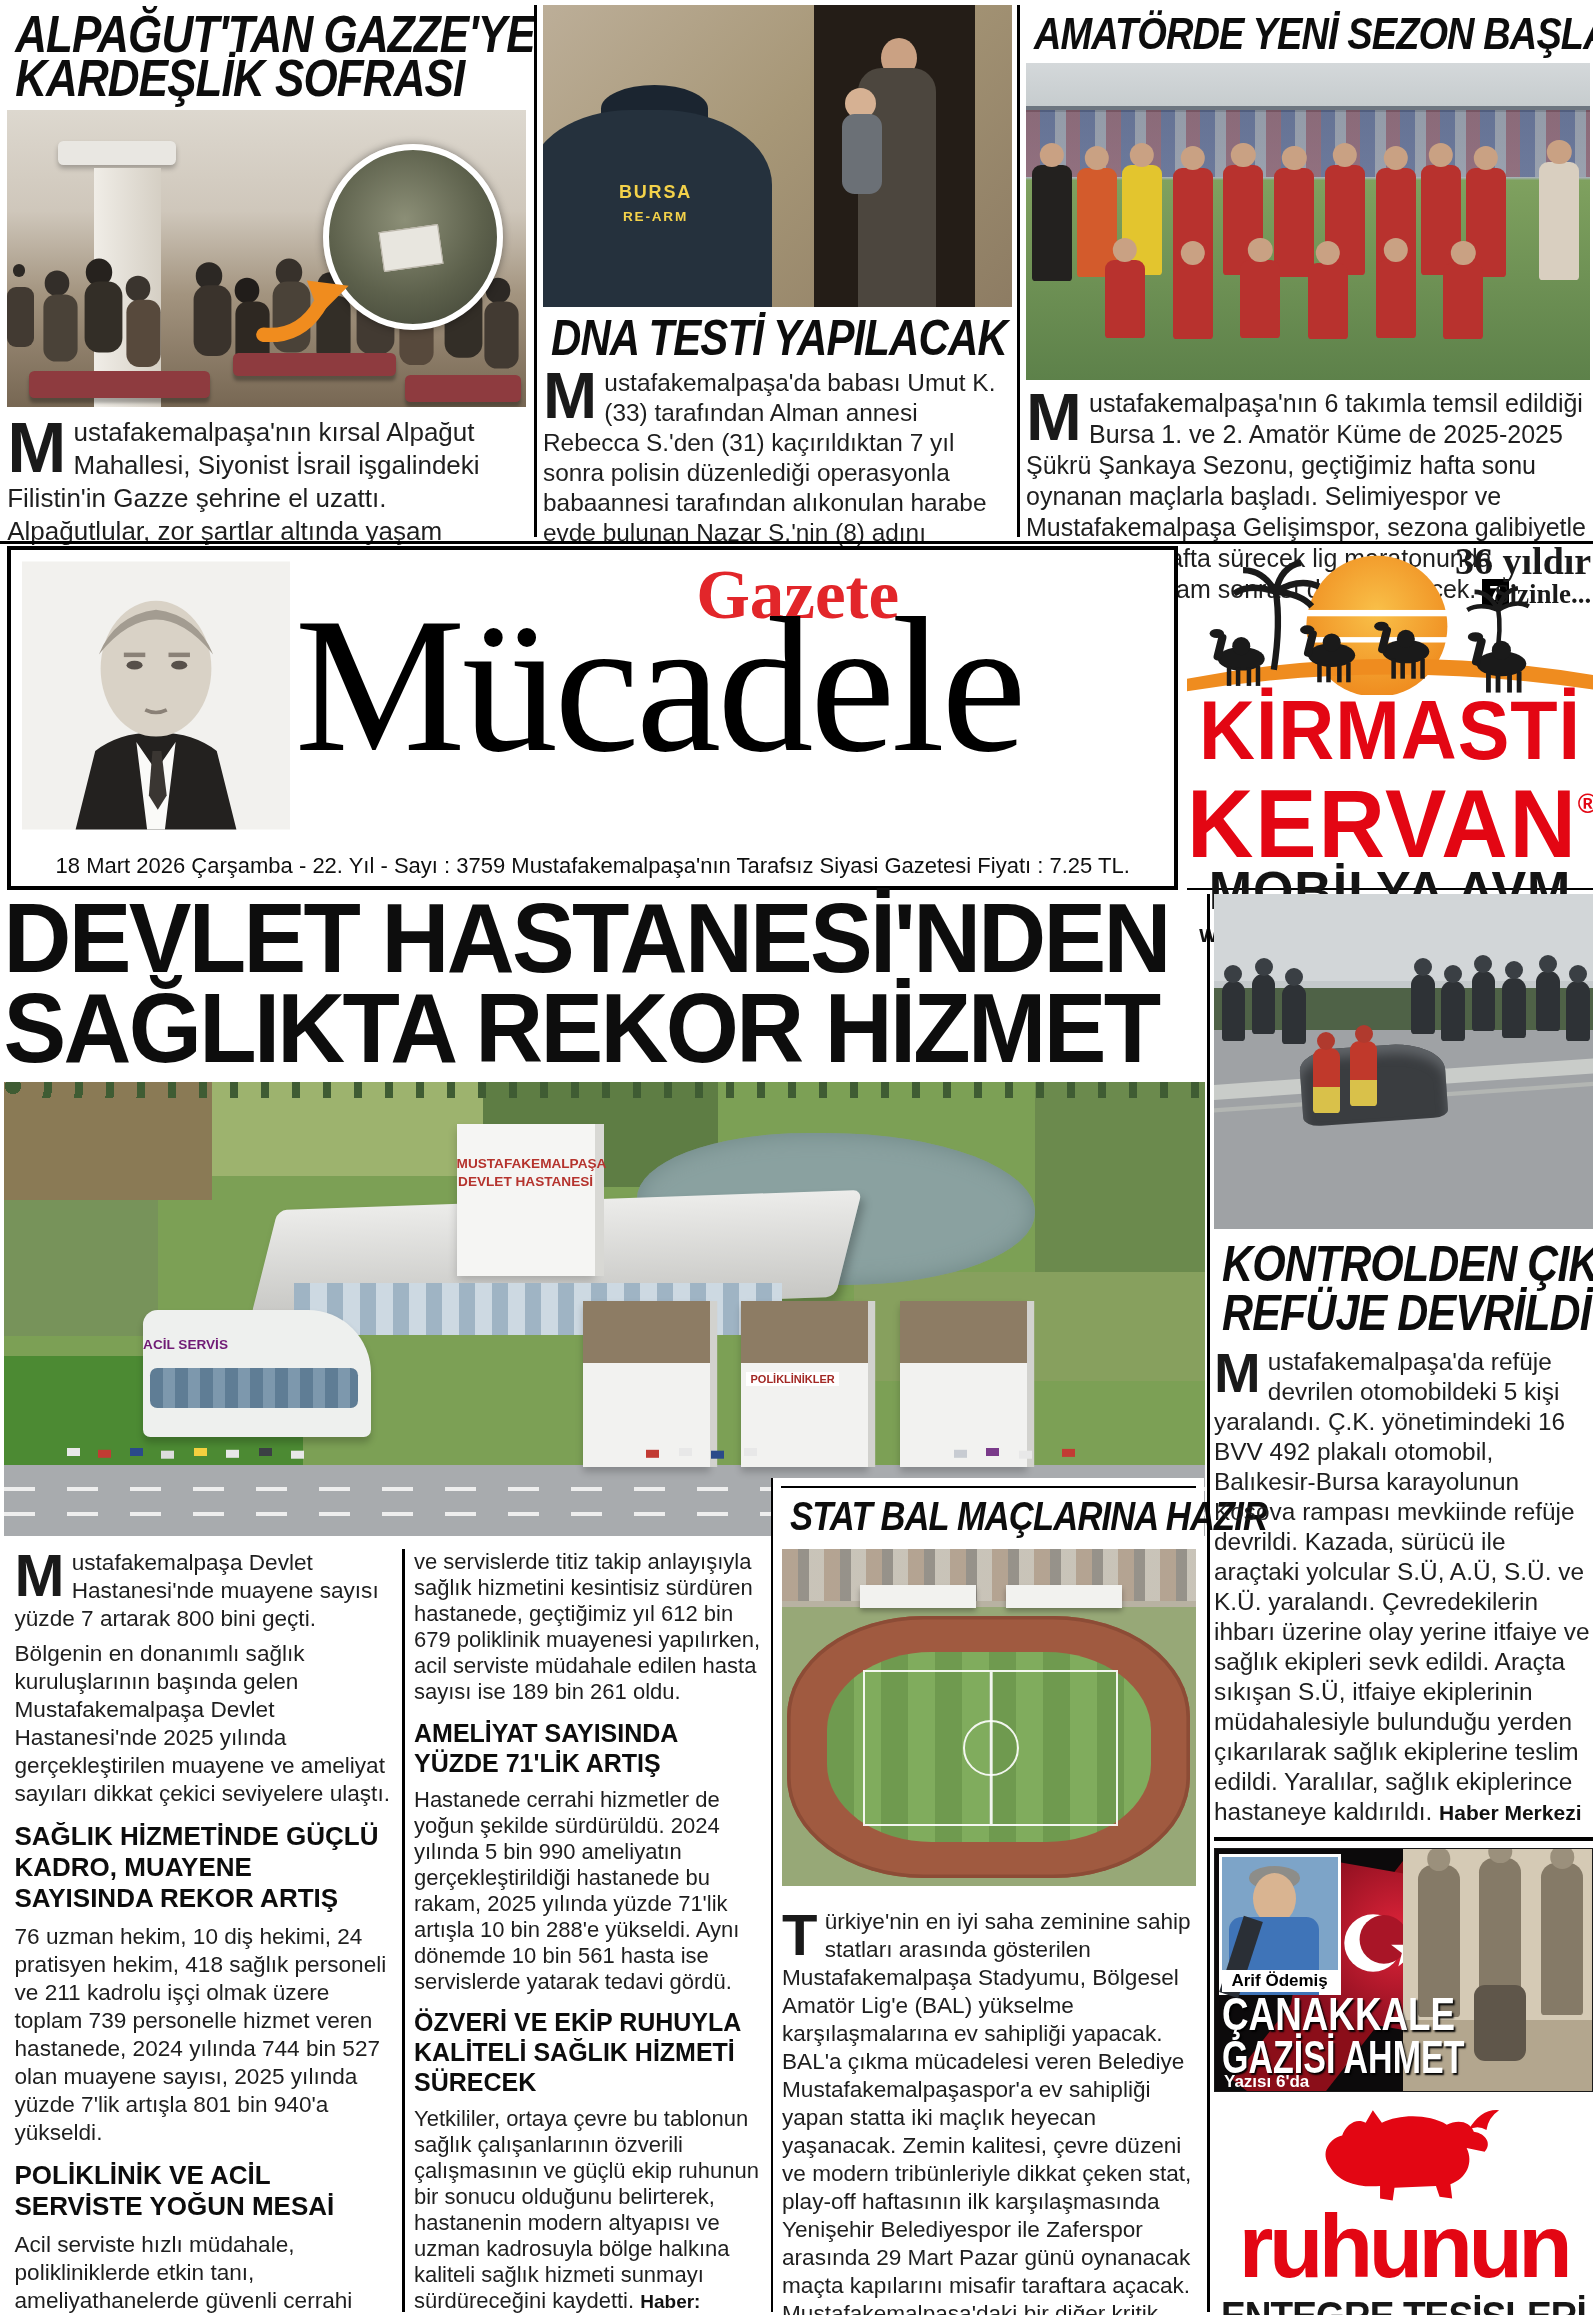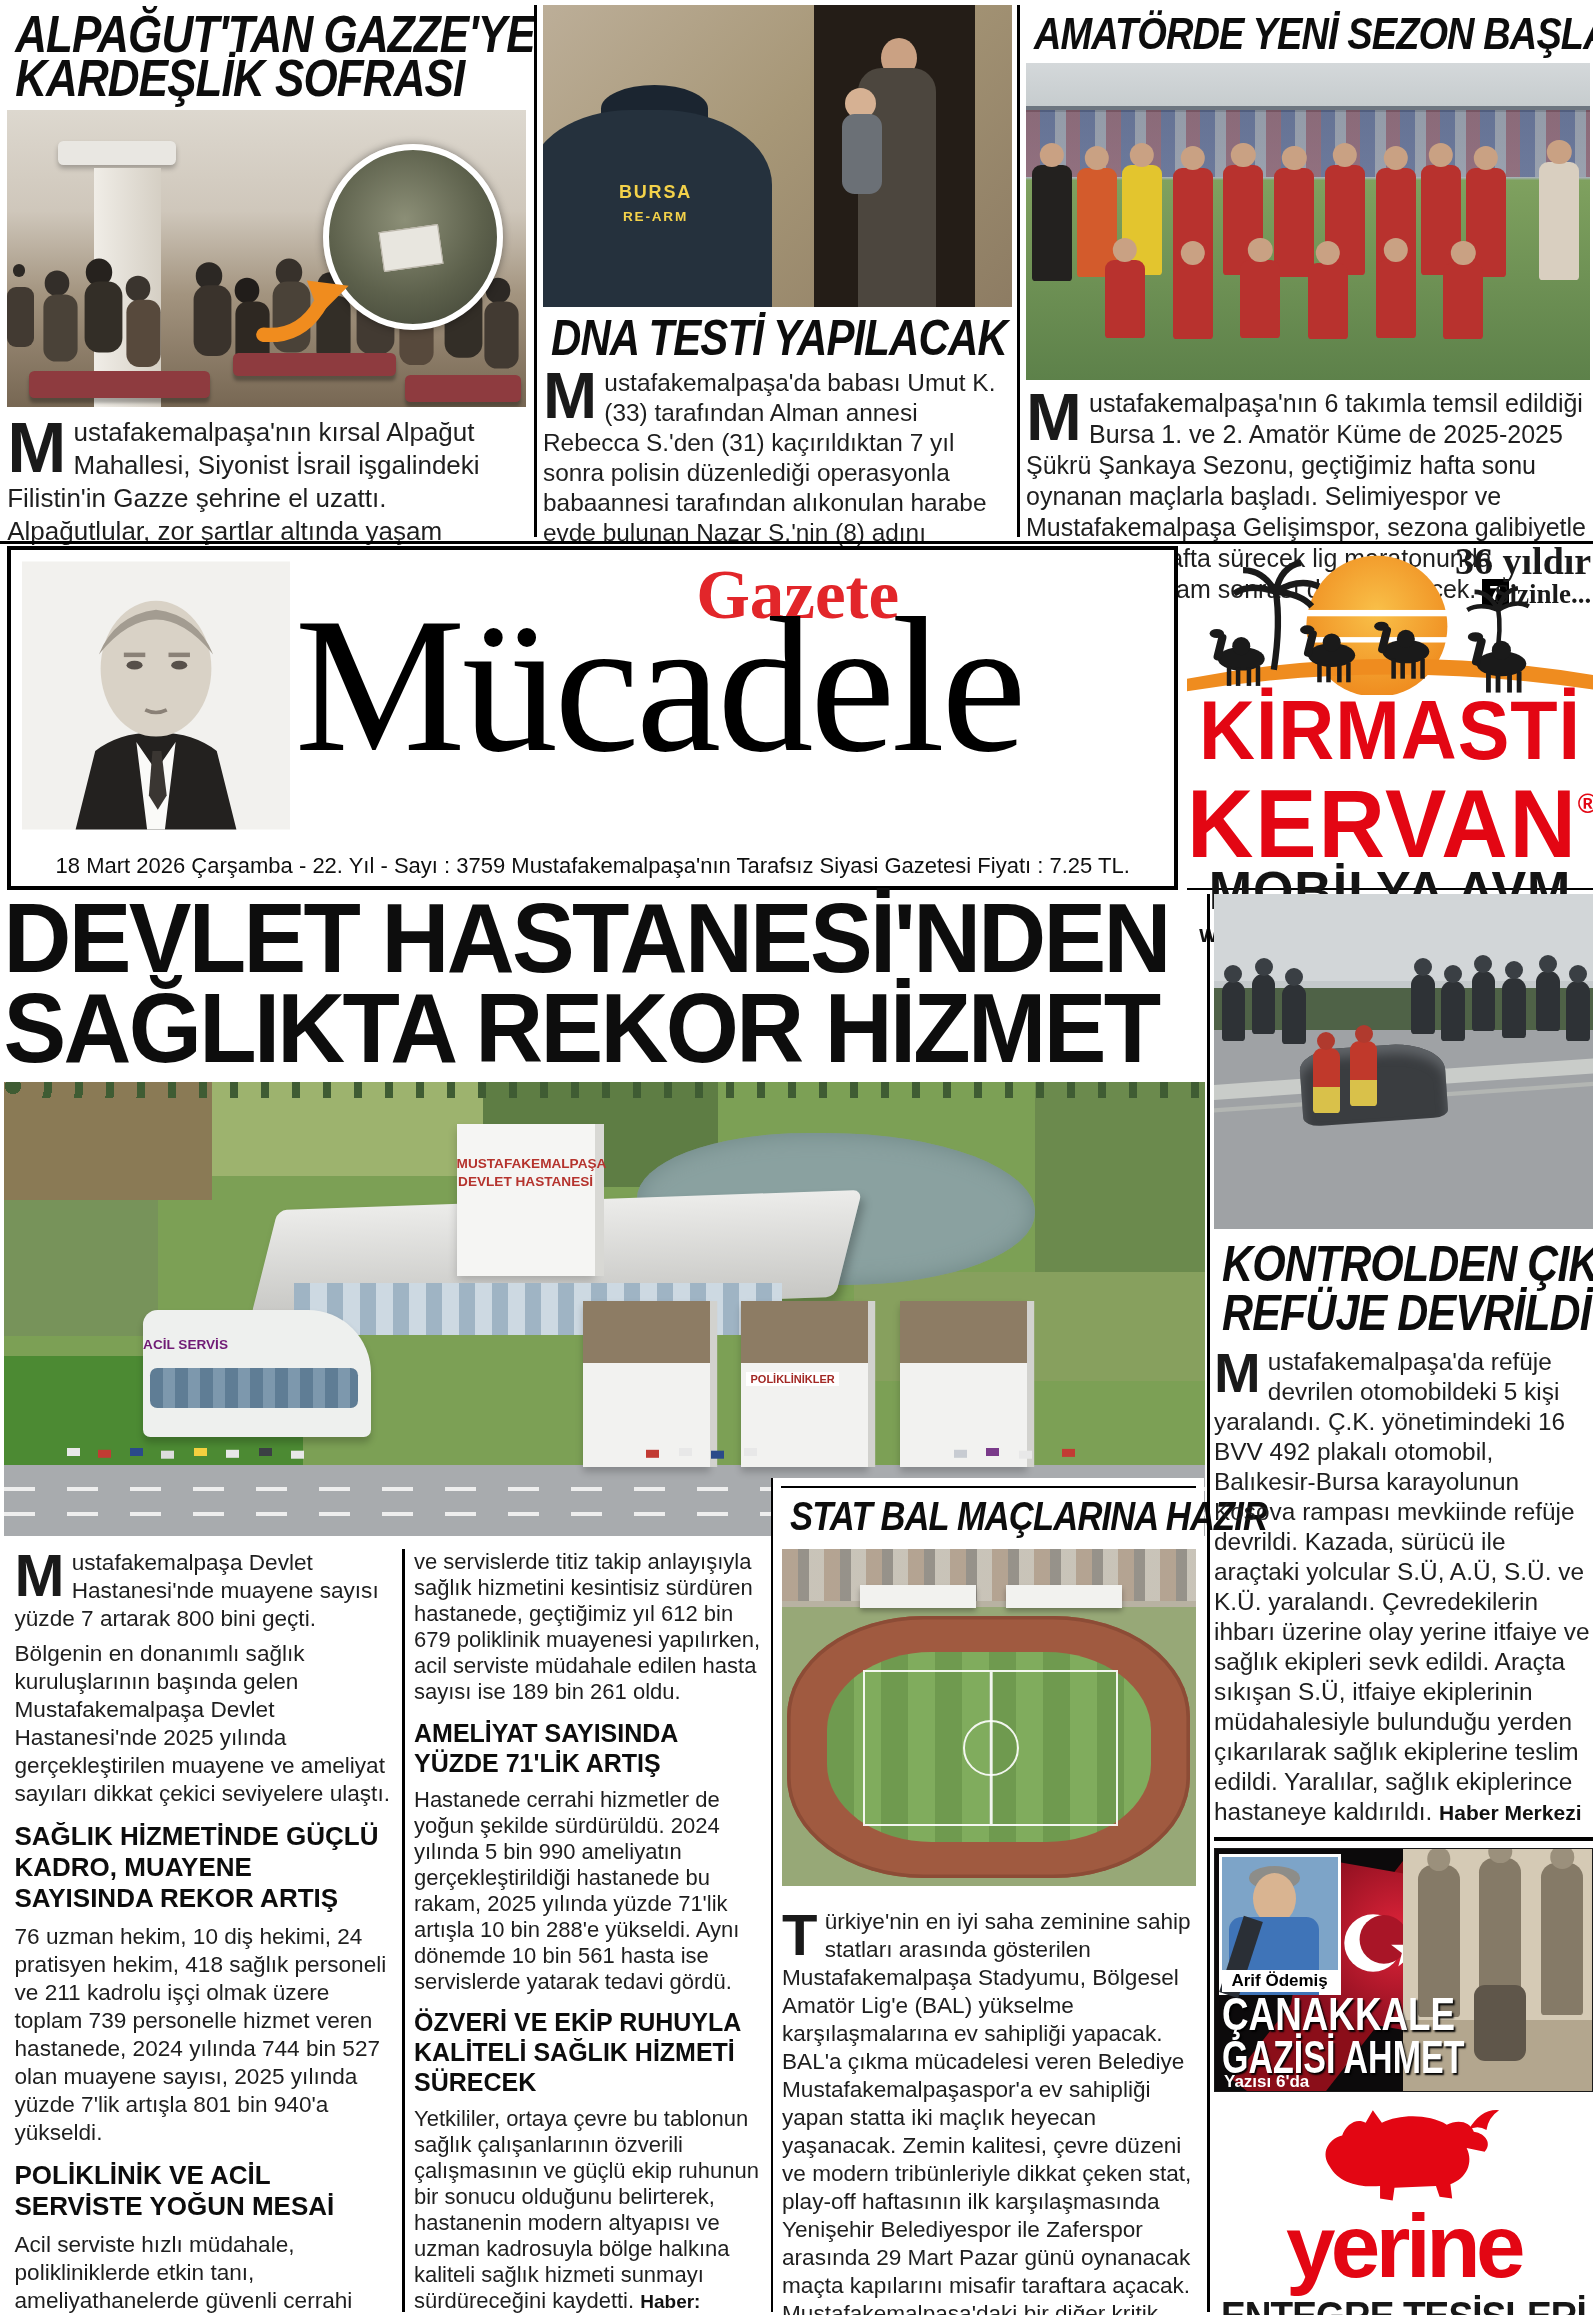--- a/index.html
+++ b/index.html
@@ -530,21 +530,21 @@
       <div class="cn-title" id="cn-t1">ÇANAKKALE</div>
       <div class="cn-title" id="cn-t2">GAZİSİ AHMET</div>
       <div id="cn-note">Yazısı 6'da</div>
     </div>
 
     <div id="barutet">
       <svg width="199" height="101" viewBox="0 0 220 112">
         <path fill="#e30613" d="M28,70 C18,56 26,40 42,36 C46,24 58,16 68,22 L76,8 L86,22 C106,12 138,12 158,24 C170,18 184,20 188,32 C202,34 208,46 200,54 L180,50 C188,66 180,84 162,90 L164,106 L150,104 L146,92 L100,94 L98,108 L84,106 L84,92 C60,94 38,88 28,70 Z"></path>
         <path fill="#e30613" d="M182,30 Q196,6 216,8 Q204,16 202,30 Q192,24 182,30 Z"></path>
       </svg>
-      <div id="bar-brand">yerine</div>
+      <div id="bar-brand">ruhunun</div>
       <div class="bar-line1">ENTEGRE TESİSLERİ</div>
       
       
       
     </div>
   </aside>
 
 </div>
 
 

